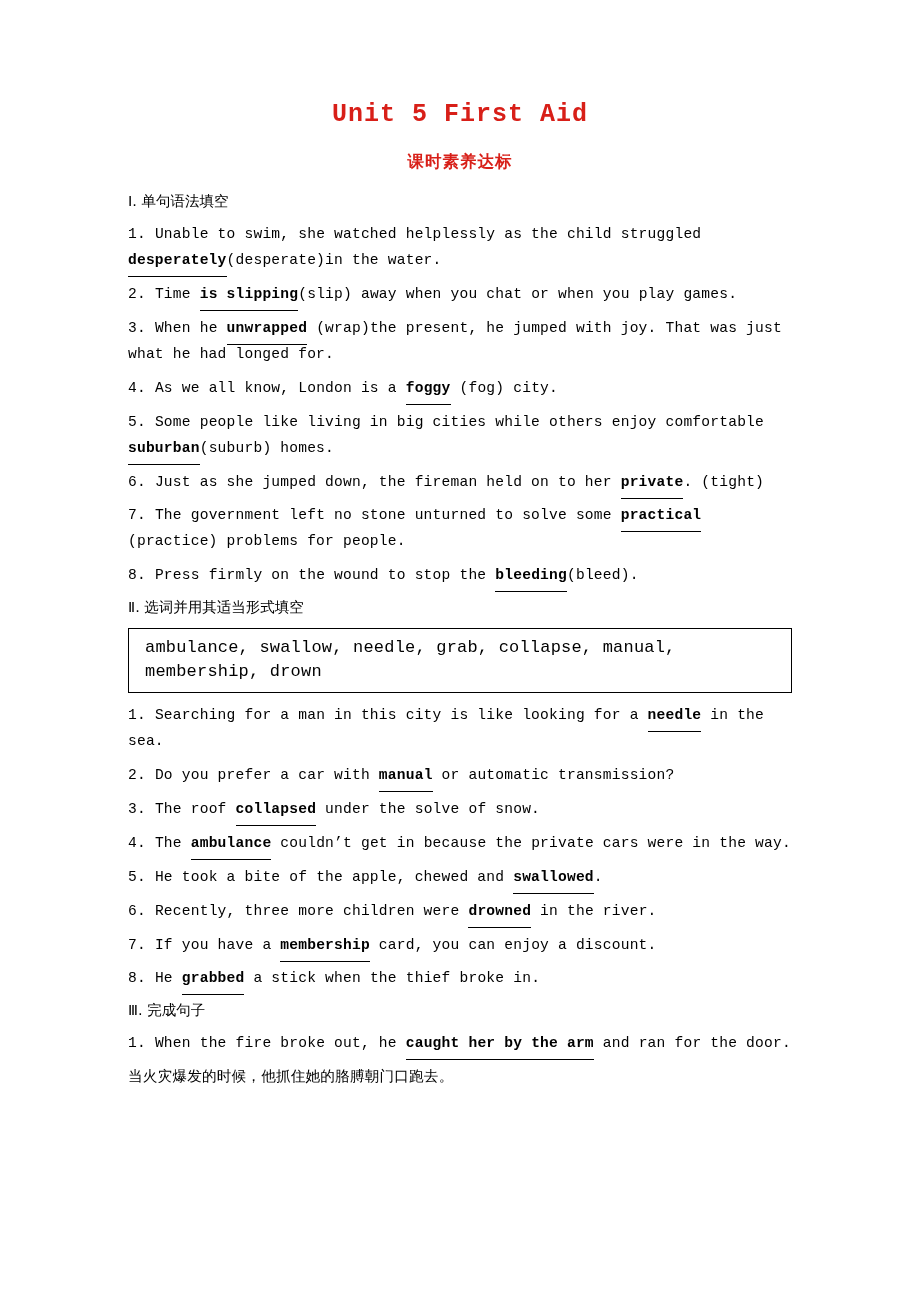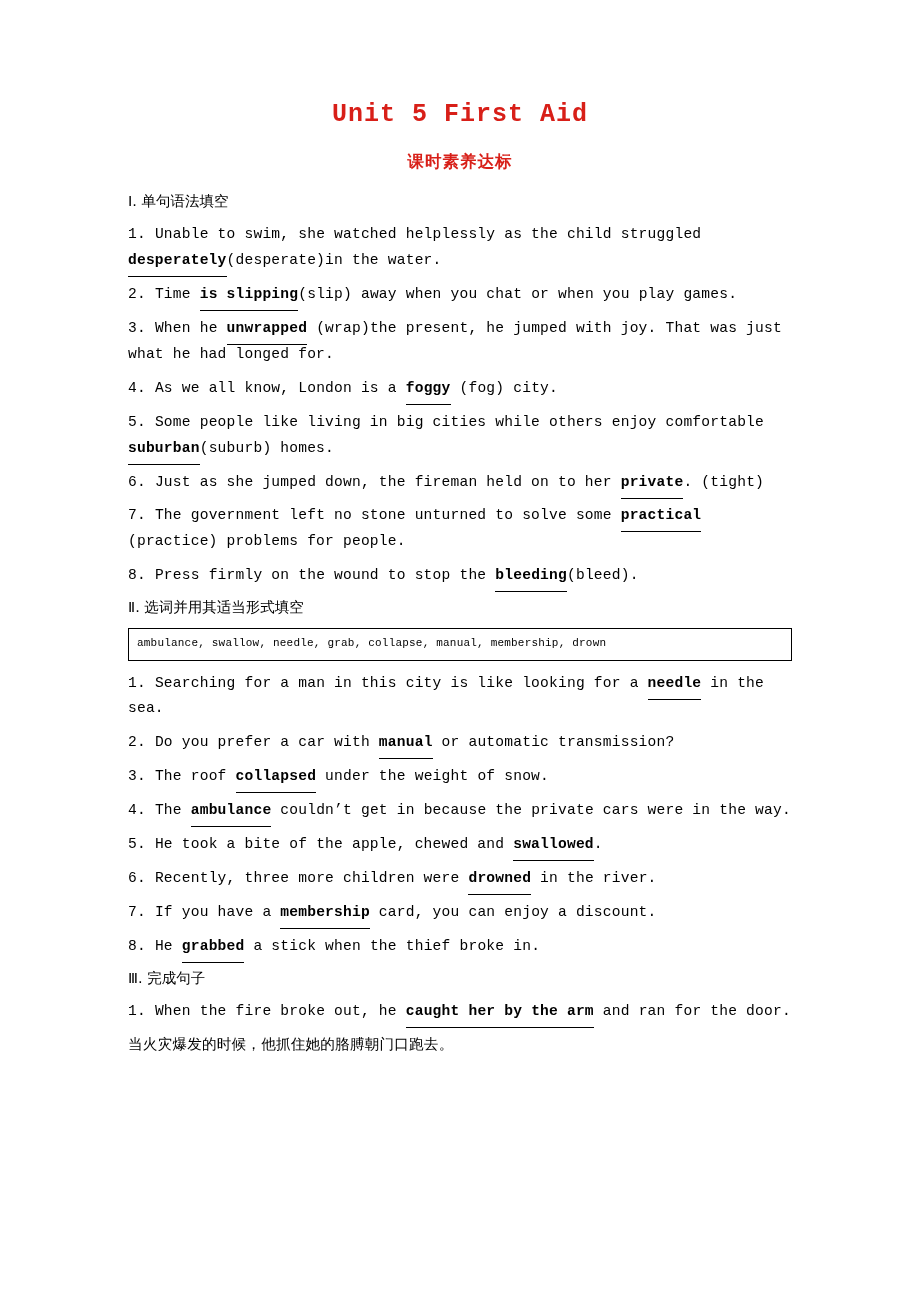--- a/index.html
+++ b/index.html
@@ -51,22 +51,22 @@
     letter-spacing: 0.2px;
   }
   u.ans {
     text-decoration: none;
     border-bottom: 1.6px solid #000;
     font-weight: bold;
     padding-bottom: 8px;
   }
   .wordbank {
     border: 1px solid #000;
-    padding: 7px 8px 8px 8px;
-    font-size: 11px;
+    padding: 7px 8px 8px 16px;
+    font-size: 17px;
     line-height: 1.4;
     margin: 6px 0 10px 0;
     letter-spacing: 0.2px;
   }
 </style>
 </head>
 <body>
 
 <div class="page">
 
@@ -124,21 +124,21 @@
     <span>Searching for a man in this city is like looking for a </span><u class="ans">needle</u><span> in the sea.</span>
   </p>
 
   <p class="q">
     <span>2.</span>
     <span>Do you prefer a car with </span><u class="ans">manual</u><span> or automatic transmission?</span>
   </p>
 
   <p class="q">
     <span>3.</span>
-    <span>The roof </span><u class="ans">collapsed</u><span> under the weight of snow.</span>
+    <span>The roof </span><u class="ans">collapsed</u><span> under the solve of snow.</span>
   </p>
 
   <p class="q">
     <span>4.</span>
     <span>The </span><u class="ans">ambulance</u><span> couldn’t get in because the private cars were in the way.</span>
   </p>
 
   <p class="q">
     <span>5.</span>
     <span>He took a bite of the apple, chewed and </span><u class="ans">swallowed</u><span>.</span>

